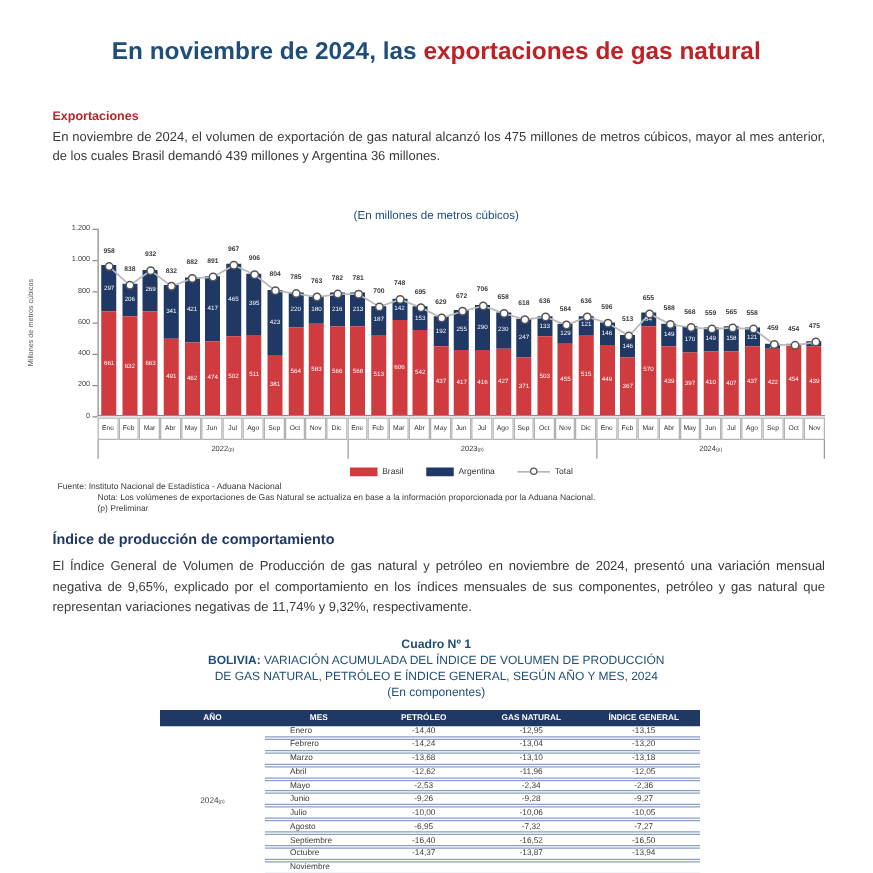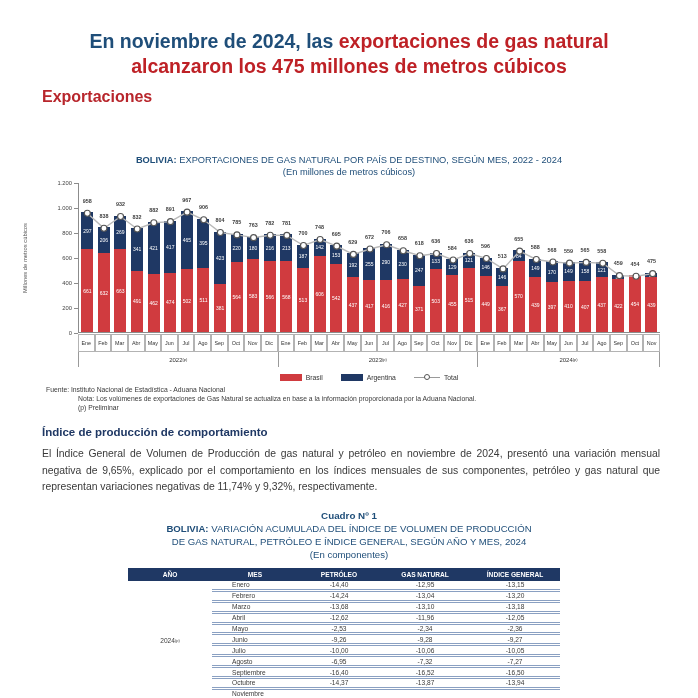--- a/index.html
+++ b/index.html
@@ -17,21 +17,21 @@
   }
   
   #headline {
     position:absolute; top:29px; left:30px; width:638px; text-align:center;
     font-size:19.5px; font-weight:bold; line-height:25px;
   }
   .hl-blue { color:#1f4e79; }
   .hl-red  { color:#be2126; }
   
   #exp-heading {
-    position:absolute; top:88px; left:42px; font-size:16px; font-weight:bold; color:#b8262c;
+    position:absolute; top:88px; left:42px; font-size:10px; font-weight:bold; color:#b8262c;
   }
   #exp-body {
     position:absolute; top:103px; left:42px; width:618px;
     font-size:10.4px; line-height:15px; text-align:justify; color:#3a3a3a;
   }
   
   .chart-h { position:absolute; left:40px; width:618px; text-align:center; color:#1f4e79; }
   #g-label   { top:143px; font-size:9.5px; font-weight:bold; }
   #g-title   { top:155px; font-size:9.3px; }
   #g-title b { font-weight:bold; }
@@ -115,26 +115,25 @@
   .h-gas { width:90px; } .h-ind { width:90px; }
 </style>
 </head>
 <body>
 
 <div id="page">
 
 
   <div id="headline">
     <span class="hl-blue">En noviembre de 2024, las </span><span class="hl-red">exportaciones de gas natural</span><br>
-    <span class="hl-red">alcanzaron los 475 millones de metros cúbicos</span>
   </div>
 
   <div id="exp-heading">Exportaciones</div>
-
-  <div id="g-title" class="chart-h"><b>BOLIVIA:</b><span> EXPORTACIONES DE GAS NATURAL POR PAÍS DE DESTINO, SEGÚN MES, 2022 - 2024</span></div>
+  <div id="exp-body">En noviembre de 2024, el volumen de exportación de gas natural alcanzó los 475 millones de metros cúbicos, mayor al mes anterior, de los cuales Brasil demandó 439 millones y Argentina 36 millones.</div>
+
   <div id="g-sub" class="chart-h">(En millones de metros cúbicos)</div>
 
   <div id="ylab">Millones de metros cúbicos</div>
   <div id="plot">
       <div class="slot" style="width: 16.6286px;">
         <div class="tlabel" style="bottom: 128.25px;">958</div>
         <div class="bar">
           <div class="seg" style="height: 37.125px; background: rgb(31, 56, 100);">297</div>
           <div class="seg" style="height: 82.625px; background: rgb(208, 59, 63);">661</div>
         </div>

